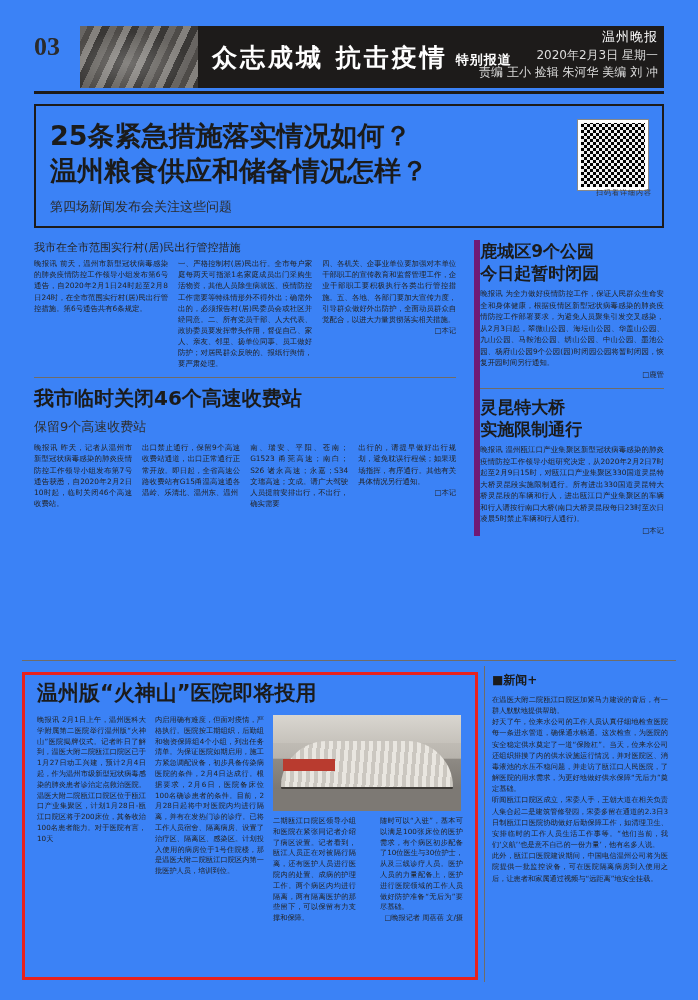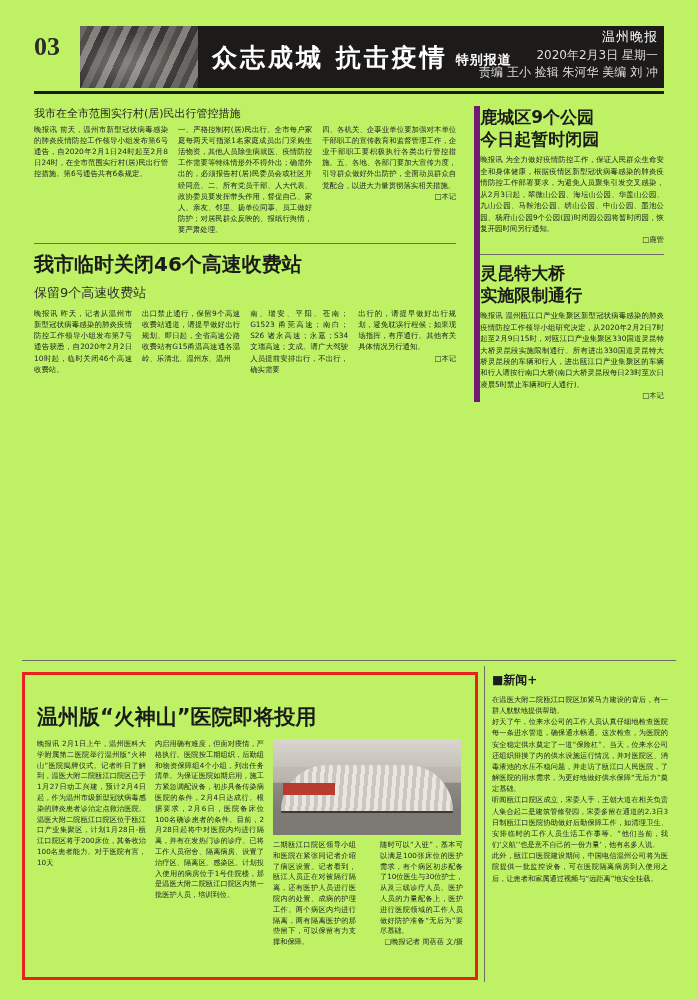--- a/index.html
+++ b/index.html
@@ -6,21 +6,21 @@
   body{
     width:698px;height:1000px;
     background:#efece6;
     font-family:"DejaVu Sans", sans-serif;
     color:#1b1b1b;
     overflow:hidden;
   }
   .page{
     position:relative;
     width:698px;height:1000px;
-    background:#bef264;
+    background:#3b82f6;
     box-sizing:border-box;
     padding:26px 34px 10px 34px;
   }
   
   .masthead{
     position:relative;
     height:62px;
     display:flex;
     align-items:stretch;
   }
@@ -179,21 +179,21 @@
   .redbox{
     position:absolute;
     left:22px;
     top:672px;
     width:456px;
     height:308px;
     border:3px solid #e8221c;
     box-sizing:border-box;
   }
   .redbox-inner{
-    padding:28px 12px;
+    padding:4px 12px;
   }
   .redbox h2{
     margin:0 0 8px 0;
     font-size:21px;
     font-weight:bold;
   }
   .art-grid{
     display:flex;gap:9px;
   }
   .art-col{
@@ -258,39 +258,48 @@
       </div>
       <div class="masthead-right">
         <div class="brand">温州晚报</div>
         <div class="meta">2020年2月3日 星期一</div>
         <div class="meta">责编 王小  捡辑 朱河华  美编 刘 冲</div>
       </div>
     </div>
   </div>
   <div class="masthead-rule"></div>
 
+  <div class="headbox">
+    <h1>
+      <span>25条紧急措施落实情况如何？</span><br>
+      <span>温州粮食供应和储备情况怎样？</span>
+    </h1>
+    <div class="kicker">第四场新闻发布会关注这些问题</div>
+    <div class="qr"></div>
+    <div class="qr-cap">扫码看详细内容</div>
+  </div>
 
   <div class="body">
 
     <div class="col-left">
 
       <div class="topline">我市在全市范围实行村(居)民出行管控措施</div>
       <div class="cols3">
         <div><span>晚报讯 前天，温州市新型冠状病毒感染的肺炎疫情防控工作领导小组发布第6号通告，自2020年2月1日24时起至2月8日24时，在全市范围实行村(居)民出行管控措施。第6号通告共有6条规定。</span></div>
         <div><span>一、严格控制村(居)民出行。全市每户家庭每两天可指派1名家庭成员出门采购生活物资，其他人员除生病就医、疫情防控工作需要等特殊情形外不得外出；确需外出的，必须报告村(居)民委员会或社区并经同意。二、所有党员干部、人大代表、政协委员要发挥带头作用，督促自己、家人、亲友、邻里、扬单位同事、员工做好防护；对居民群众反映的、报纸行舆情，要严肃处理。</span></div>
         <div><span>四、各机关、企事业单位要加强对本单位干部职工的宣传教育和监督管理工作，企业干部职工要积极执行各类出行管控措施。五、各地、各部门要加大宣传力度，引导群众做好外出防护，全面动员群众自觉配合，以进大力量贯彻落实相关措施。</span><span class="sign">□本记</span></div>
       </div>
 
       <div class="rule"></div>
 
       <h2 class="lead small">我市临时关闭46个高速收费站</h2>
       <h3 class="sub">保留9个高速收费站</h3>
       <div class="cols3">
         <div><span>晚报讯 昨天，记者从温州市新型冠状病毒感染的肺炎疫情防控工作领导小组发布第7号通告获悉，自2020年2月2日10时起，临时关闭46个高速收费站。</span></div>
-        <div><span>出口禁止通行，保留9个高速收费站通道，请提早做好出行规划。即日起，全省高速公路收费站有G15甬温高速通各温岭、乐清北、温州东、温州</span></div>
+        <div><span>出口禁止通行，保留9个高速收费站通道，出口正常通行正常开放。即日起，全省高速公路收费站有G15甬温高速通各温岭、乐清北、温州东、温州</span></div>
         <div><span>南、瑞安、平阳、苍南；G1523 甬莞高速；南白；S26 诸永高速；永嘉；S34 文瑞高速；文成。请广大驾驶人员提前安排出行，不出行，确实需要</span></div>
         <div><span>出行的，请提早做好出行规划，避免耽误行程候；如果现场指挥，有序通行。其他有关具体情况另行通知。</span><span class="sign">□本记</span></div>
       </div>
 
     </div>
 
     <div class="col-right">
       <h3 class="rside">
         <span>鹿城区9个公园</span><br>
         <span>今日起暂时闭园</span>

